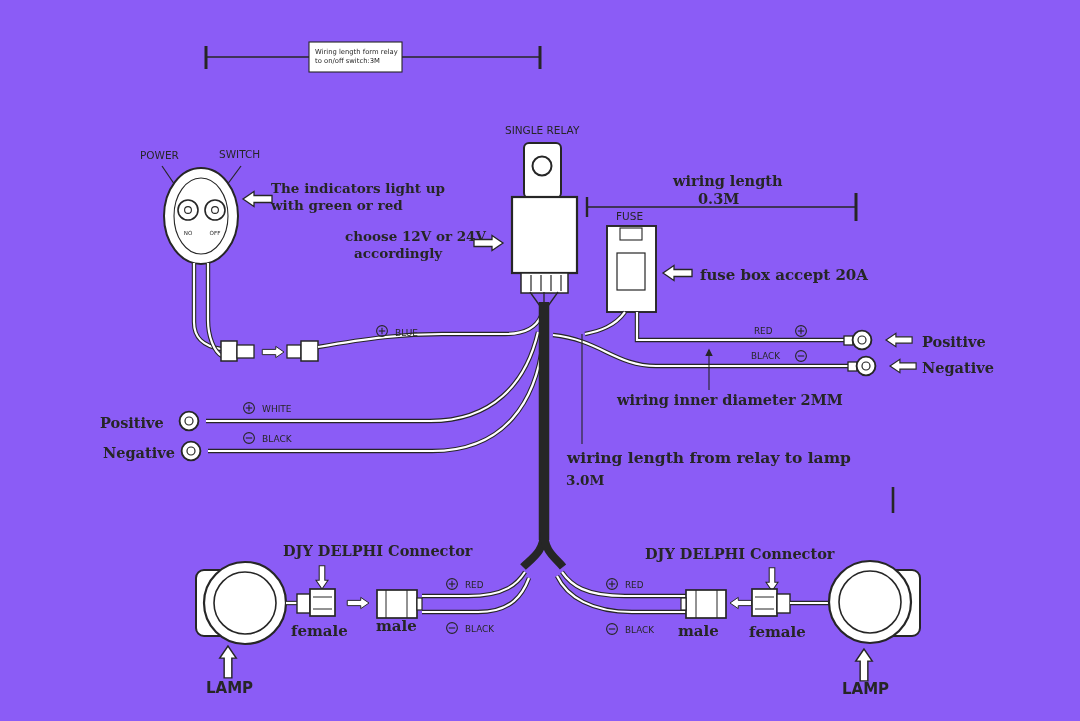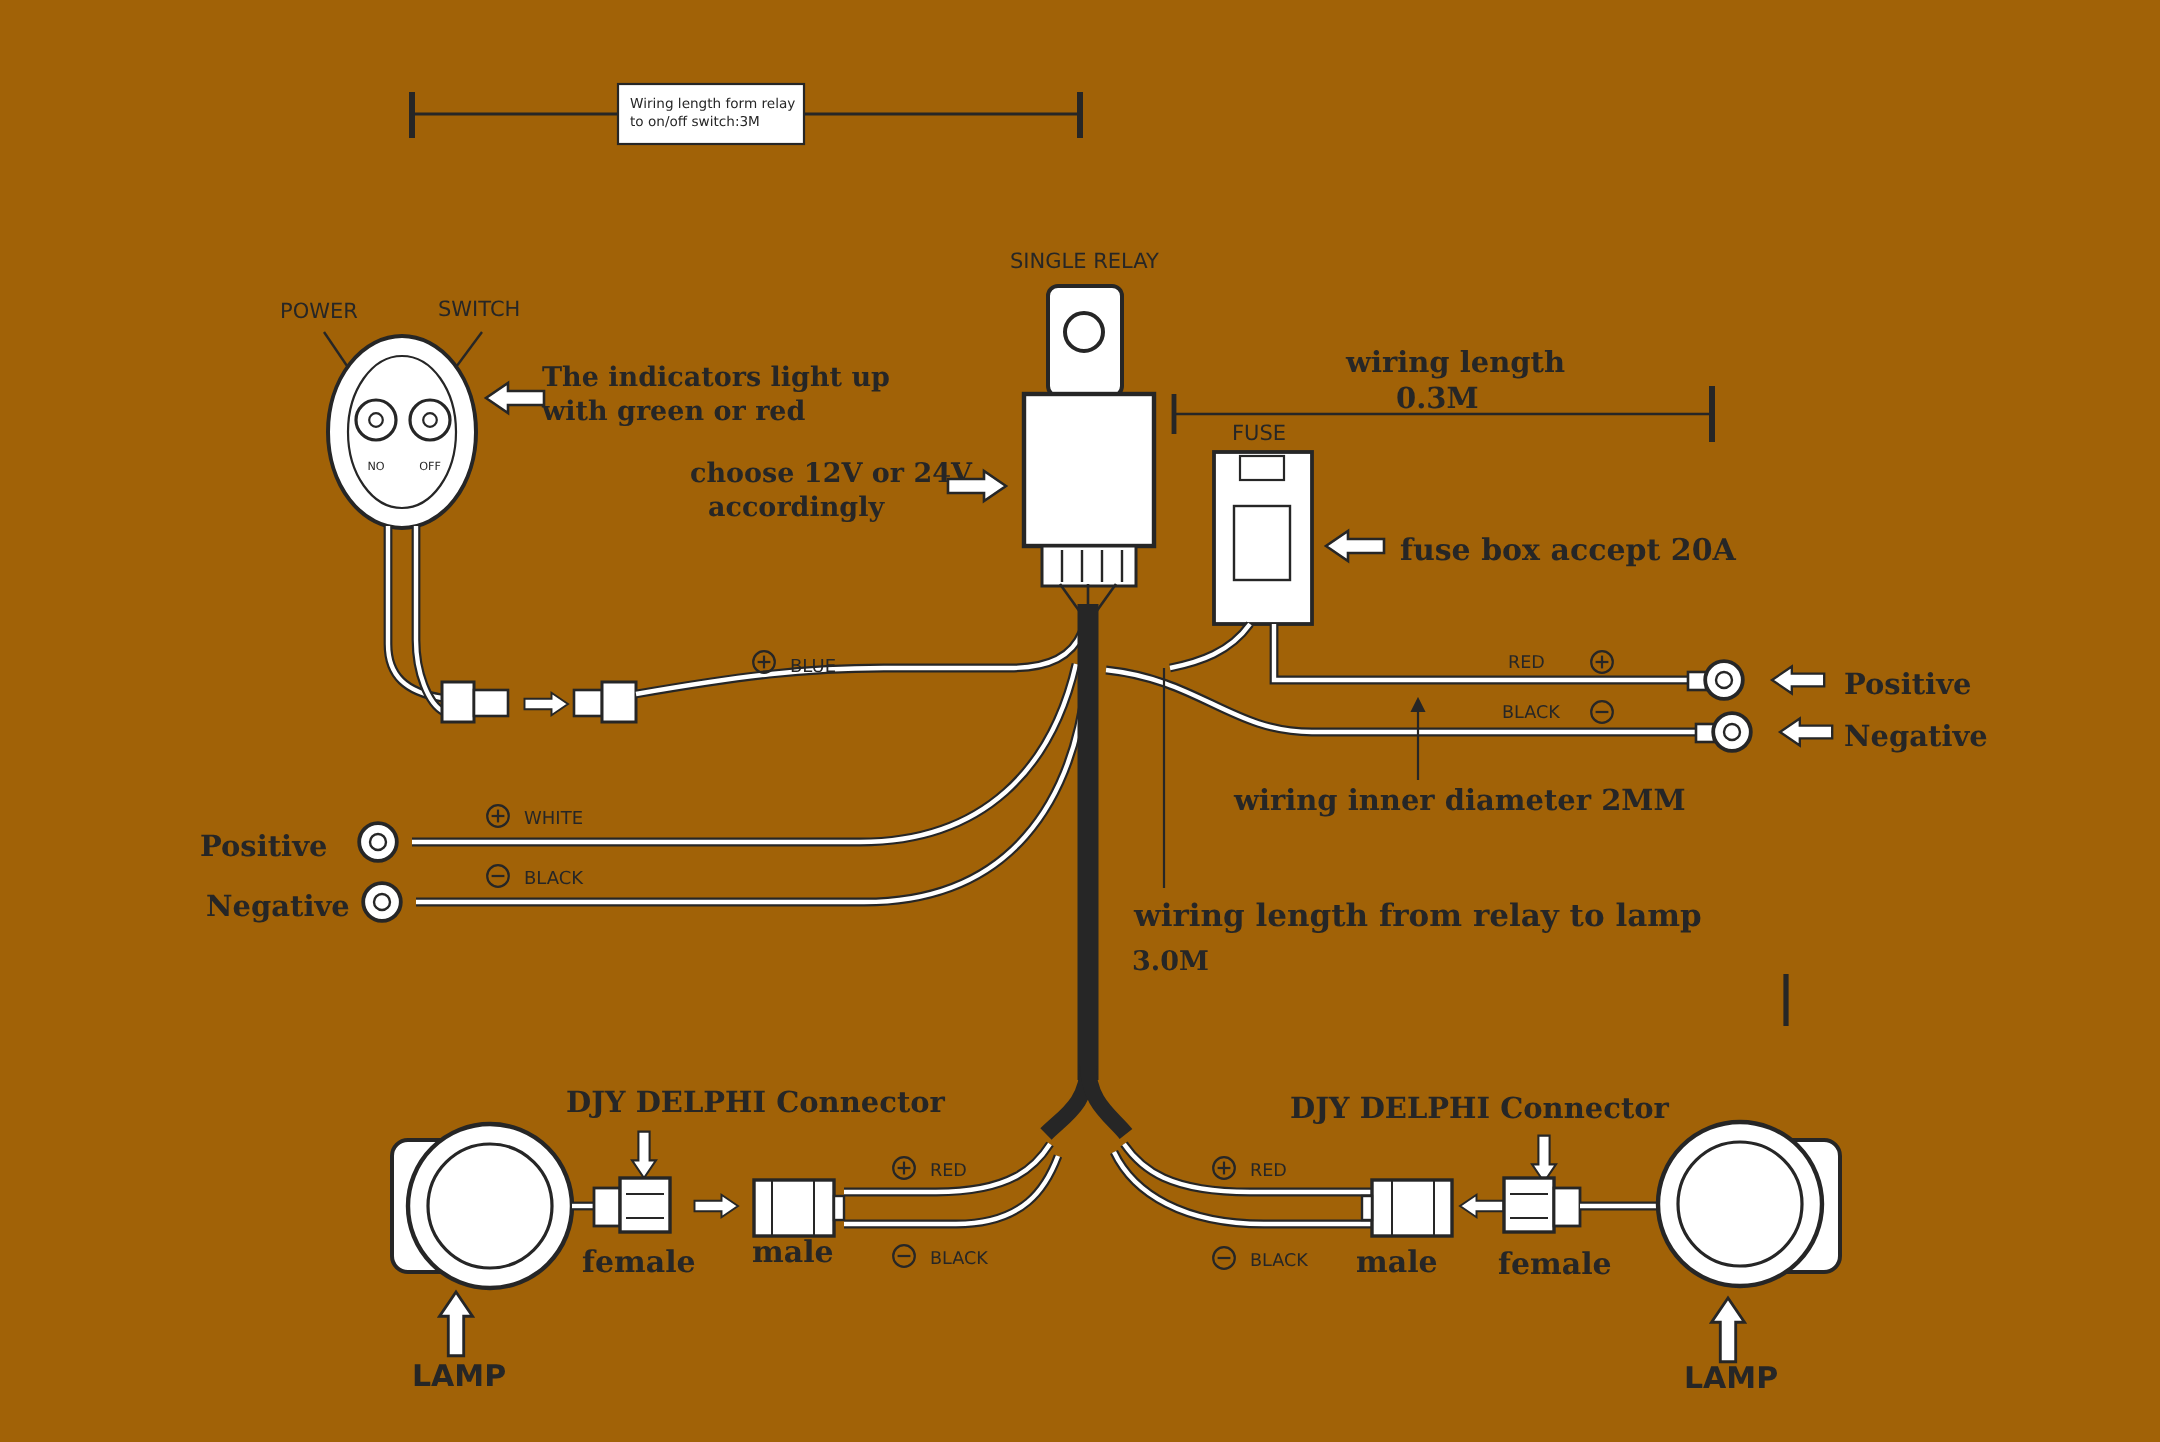--- a/index.html
+++ b/index.html
@@ -1,16 +1,16 @@
 <!DOCTYPE html>
 <html><head>
 <meta charset="utf-8">
 <style>
   html,body{margin:0;padding:0;background:#ffffff;}
-  .stage{position:relative;width:1080px;height:721px;background:#a16207;overflow:hidden;text-align:right;}
+  .stage{position:relative;width:1080px;height:721px;background:#8b5cf6;overflow:hidden;text-align:right;}
   svg{position:absolute;left:0;top:0;}
   text{fill:#262626;}
   .sans{font-family:"DejaVu Sans","Liberation Sans",sans-serif;}
   .serif{font-family:"DejaVu Serif","Liberation Serif",serif;font-weight:600;}
   .serifb{font-family:"DejaVu Serif","Liberation Serif",serif;font-weight:700;}
   .shape{fill:#ffffff;stroke:#262626;}
   .ln{stroke:#262626;fill:none;}
   .tube{stroke:#262626;stroke-width:4.4;fill:none;}
   .tube-core{stroke:#ffffff;stroke-width:2.2;fill:none;}
   .harrow{fill:#ffffff;stroke:#262626;stroke-width:1.3;}

